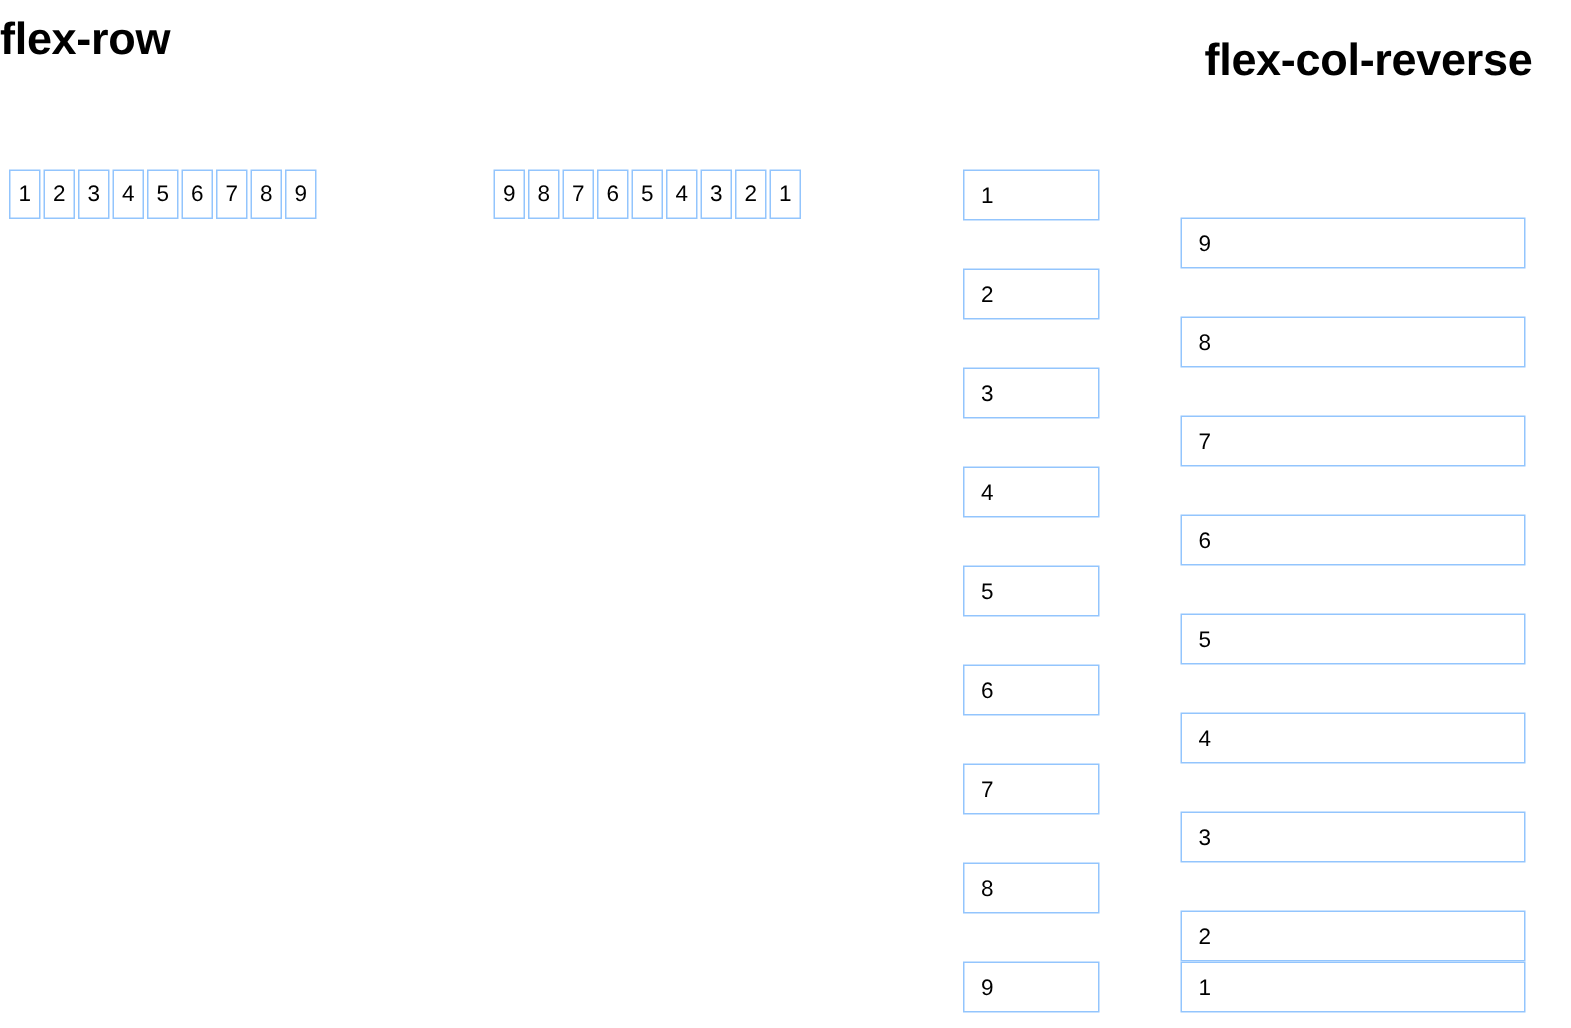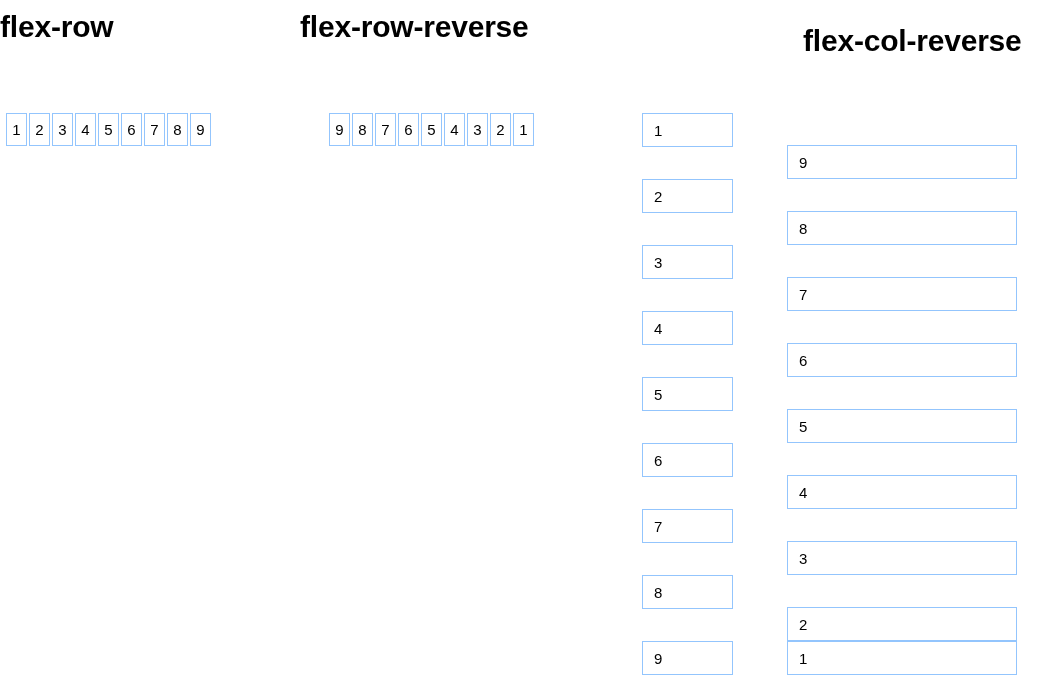--- a/index.html
+++ b/index.html
@@ -89,21 +89,20 @@
   }
   .stack-col .fbox         { width: 91px;  margin-bottom: 32px; }
   .stack-col-reverse .fbox { width: 230px; margin-top: 32px; }
   .stack-col-reverse .fbox:first-child { margin-top: 0; }
 </style>
 </head>
 <body>
 
 <div class="headings">
   <div class="heading heading-row">flex-row</div>
-  <div class="heading heading-row-reverse">flex-row-reverse</div>
   <div class="heading heading-col-reverse">flex-col-reverse</div>
 </div>
 
 <div class="strip strip-row">
   <div class="fbox">1</div>
   <div class="fbox">2</div>
   <div class="fbox">3</div>
   <div class="fbox">4</div>
   <div class="fbox">5</div>
   <div class="fbox">6</div>

